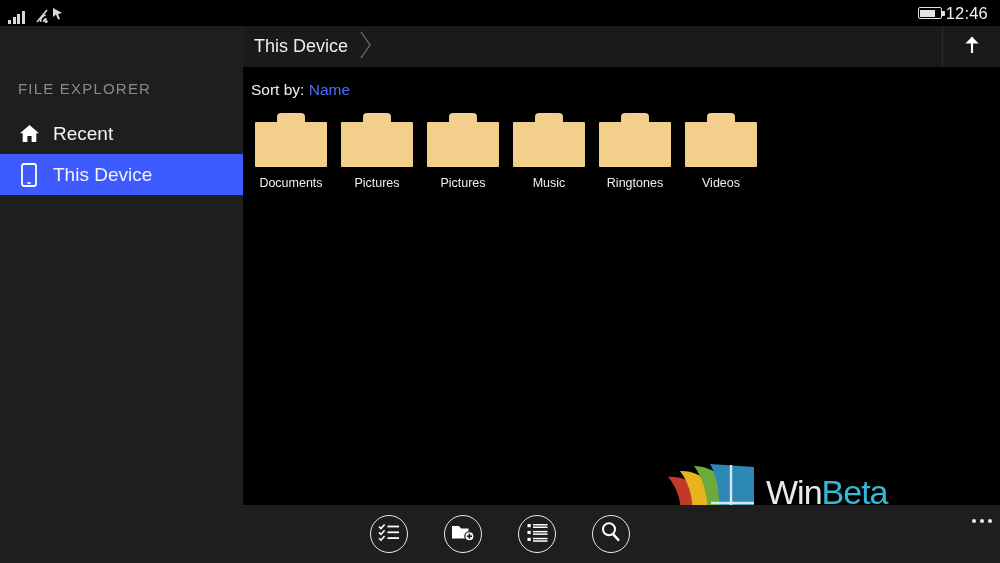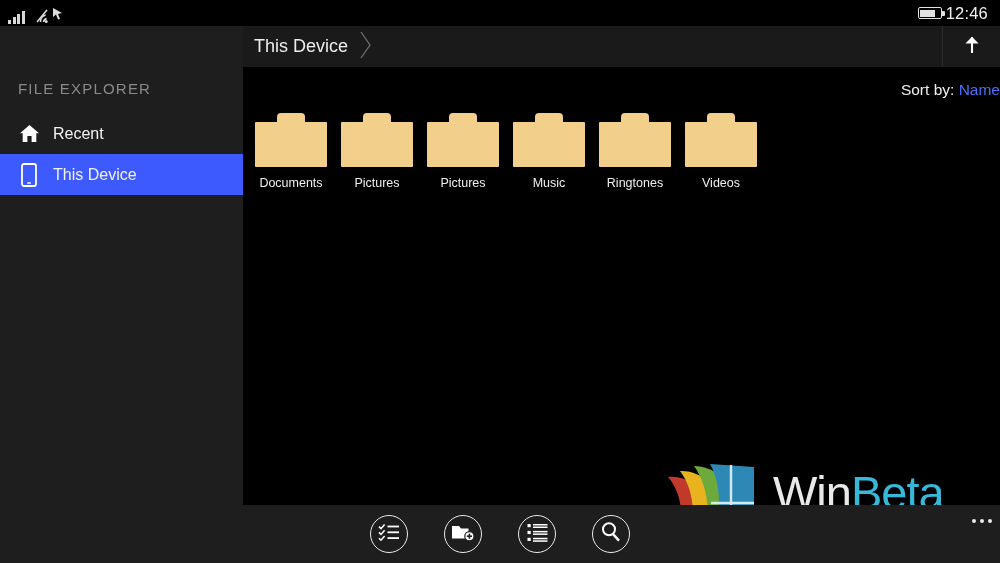--- a/index.html
+++ b/index.html
@@ -40,41 +40,41 @@
   .sidebar {
     position:absolute; left:0; top:26px; width:243px; height:479px;
     background:#1e1e1e;
   }
   .sidebar-title {
     color:#8a8a8a; font-size:15px; letter-spacing:1.2px;
     padding:14px 0 0 18px; height:41px;margin-top:40px;
   }
   .nav-item {
     display:flex; align-items:center; height:41px; padding-left:10px;
-    color:#f2f2f2; font-size:16px; cursor:pointer;
+    color:#f2f2f2; font-size:19px; cursor:pointer;
   }
   .nav-item.spaced { margin-top:6px; }
   .nav-item.active { background:#3d5afe; }
   .nav-icon { width:38px; display:flex; justify-content:center; align-items:center; }
   .nav-label { padding-left:5px; }
 
   
   .content { position:absolute; left:243px; top:26px; width:757px; height:479px; background:#000; }
   .topbar {
     position:relative; height:41px; background:#1a1a1a;
     display:flex; align-items:center;
   }
   .crumb { color:#ededed; font-size:18px; padding-left:11px; }
   .crumb-chev { margin-left:10px; }
   .upbtn {
     position:absolute; right:0; top:0; width:58px; height:41px;
     display:flex; align-items:center; justify-content:center;
     border-left:1px solid #2b2b2b; cursor:pointer;
   }
-  .sortrow { padding:14px 0 0 20px; font-size:15.5px; color:#efefef;text-align:right; }
+  .sortrow { padding:14px 0 0 8px; font-size:15.5px; color:#efefef; }
   .sortrow .sort-val { color:#4b6ef5; cursor:pointer; }
 
   .grid { display:flex; padding:14px 12px 0 12px; gap:14px; }
   .tile { width:72px; cursor:pointer; }
   .folder { position:relative; width:72px; height:54px; }
   .folder .tab {
     position:absolute; left:22px; top:0; width:28px; height:10px;
     background:#f2d08c; border-radius:4px 4px 0 0;
   }
   .folder .body {
@@ -105,21 +105,21 @@
   }
   .ellipsis b { width:4px; height:4px; border-radius:50%; background:#eaeaea; display:block; }
 
   
   .watermark {
     position:absolute; right:16px; bottom:8px; width:320px; height:105px;
     display:flex; align-items:center; pointer-events:none;
   }
   .wm-logo { width:98px; height:88px; flex:0 0 auto; }
   .wm-text { margin-left:4px; }
-  .wm-name { font-size:47px; line-height:47px; letter-spacing:-1px;margin-left:7px; }
+  .wm-name { font-size:34px; line-height:47px; letter-spacing:-1px; }
   .wm-name .w1 { color:#e9e9e9; }
   .wm-name .w2 { color:#37b8d8; }
   .wm-tag { font-size:16px; color:#9c9c9c; margin-top:2px; letter-spacing:.2px; }
 </style>
 </head>
 <body>
 
 <div class="screen">
 
   <div class="statusbar">

